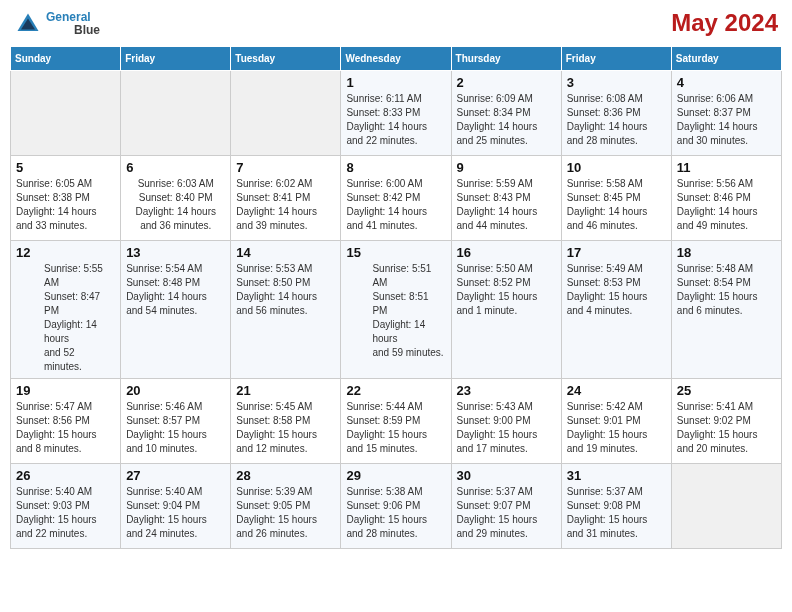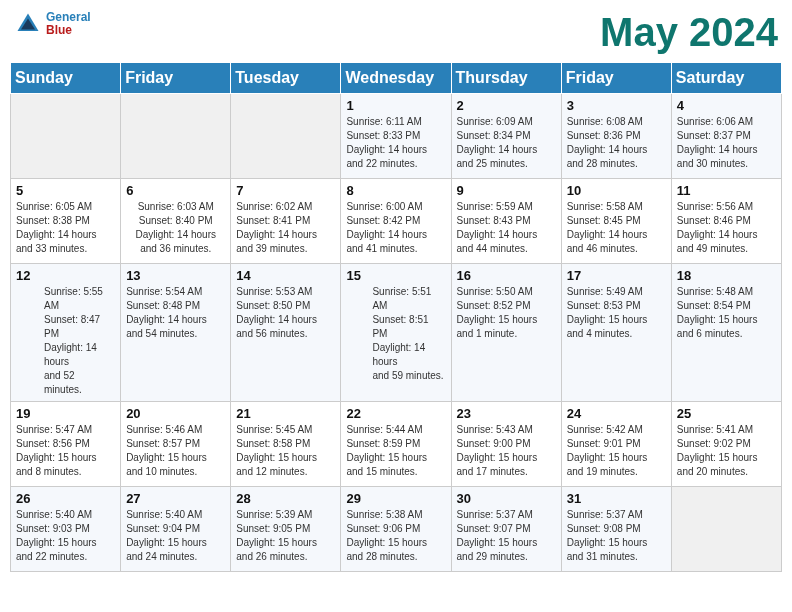--- a/index.html
+++ b/index.html
@@ -32,38 +32,38 @@
       color: #2980b9;
     }
     .logo-icon {
       width: 28px;
       height: 28px;
     }
     .title-block {
       text-align: right;
     }
     .month-title {
-      font-size: 40px;
+      font-size: 24px;
       font-weight: bold;
-      color: #0f766e;
+      color: #b91c1c;
       line-height: 1.1;
     }
     .location {
       font-size: 15px;
       color: #333;
     }
     table {
       width: 100%;
       border-collapse: collapse;
       table-layout: fixed;
     }
     thead th {
       background: #2980b9;
       color: #fff;
-      font-size: 16px;
+      font-size: 10px;
       font-weight: bold;
       padding: 6px 4px;
       text-align: left;
       border: 1px solid #fff;
     }
     tbody td {
       border: 1px solid #ccc;
       vertical-align: top;
       padding: 4px 5px;
       font-size: 10.5px;
@@ -98,21 +98,21 @@
 <body>
 
 <div class="header">
   <div class="logo">
     <svg class="logo-icon" viewBox="0 0 40 40">
       <polygon points="20,5 35,30 5,30" fill="#2980b9"></polygon>
       <polygon points="20,12 30,28 10,28" fill="#1a3a5c"></polygon>
     </svg>
     <div class="logo-text">
       <div><span>General</span></div>
-      <div style="color:#b91c1c;">Blue</div>
+      <div style="color:#404040;margin-left:28px;">Blue</div>
     </div>
   </div>
   <div class="title-block">
     <div class="month-title">May 2024</div>
   </div>
 </div>
 
 <table>
   <thead>
     <tr>

